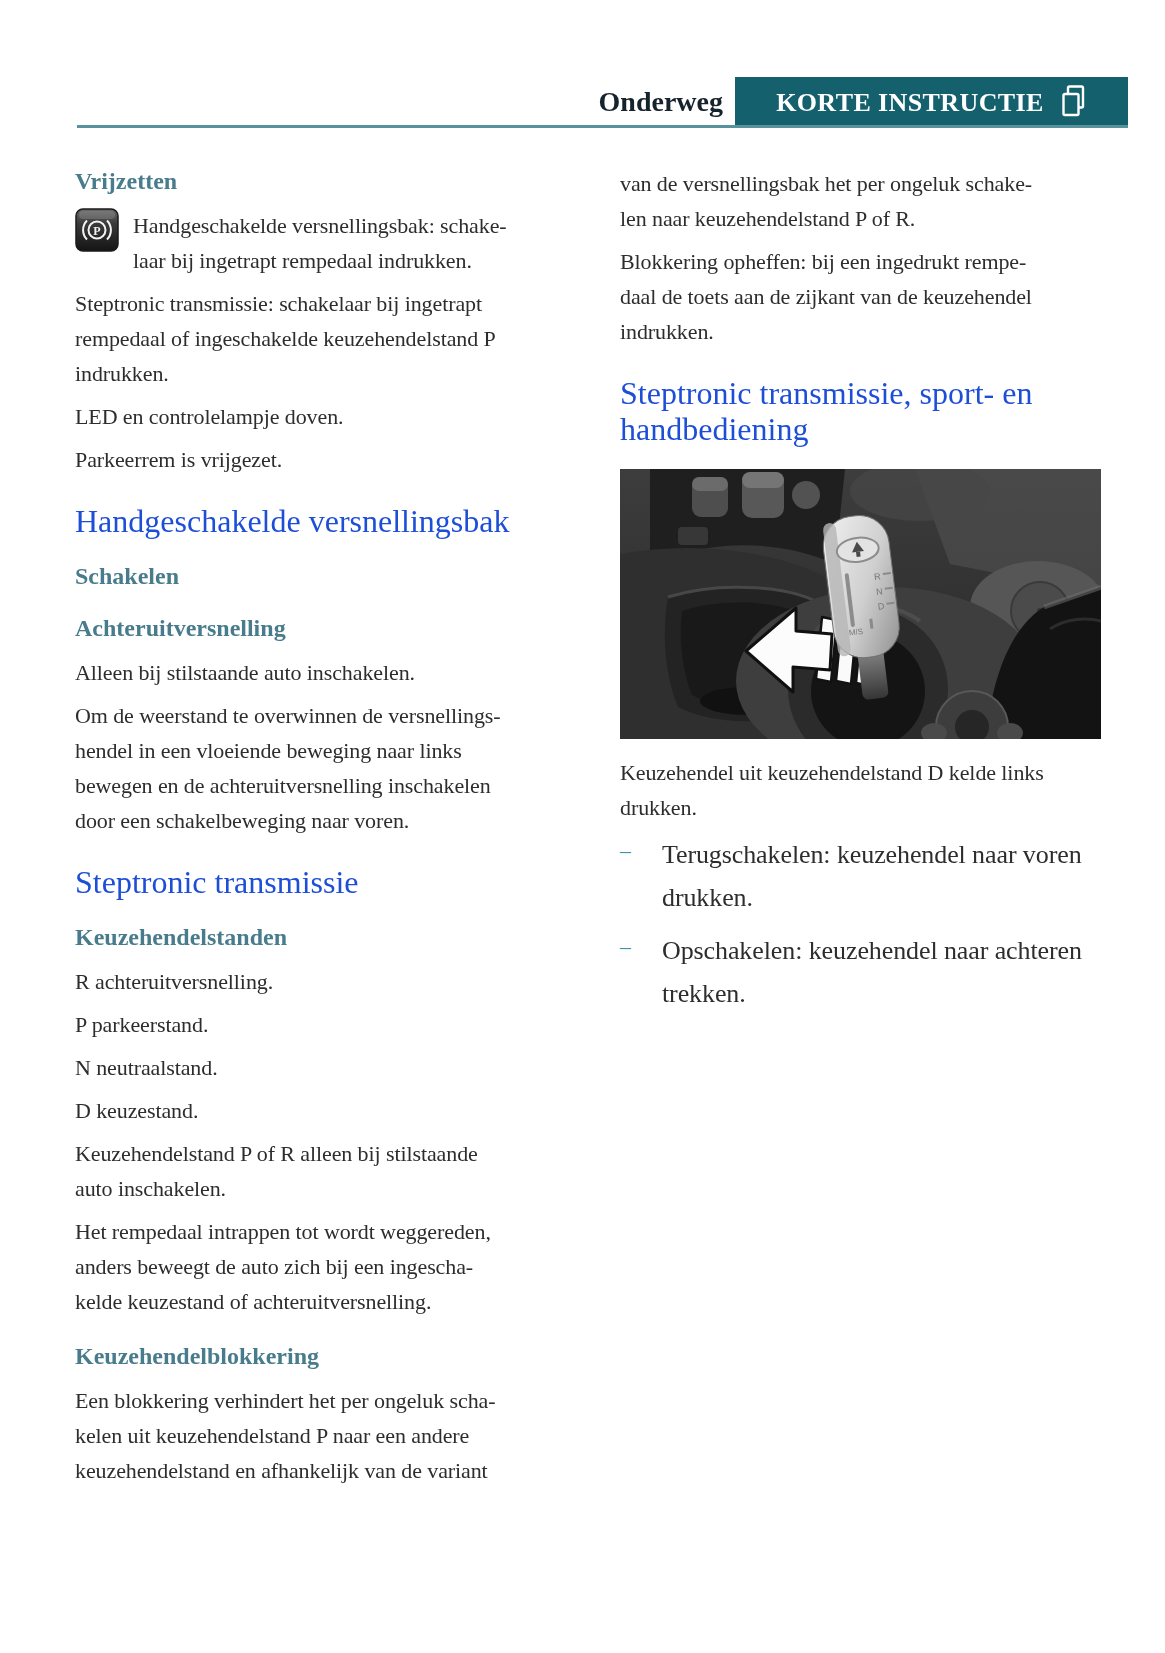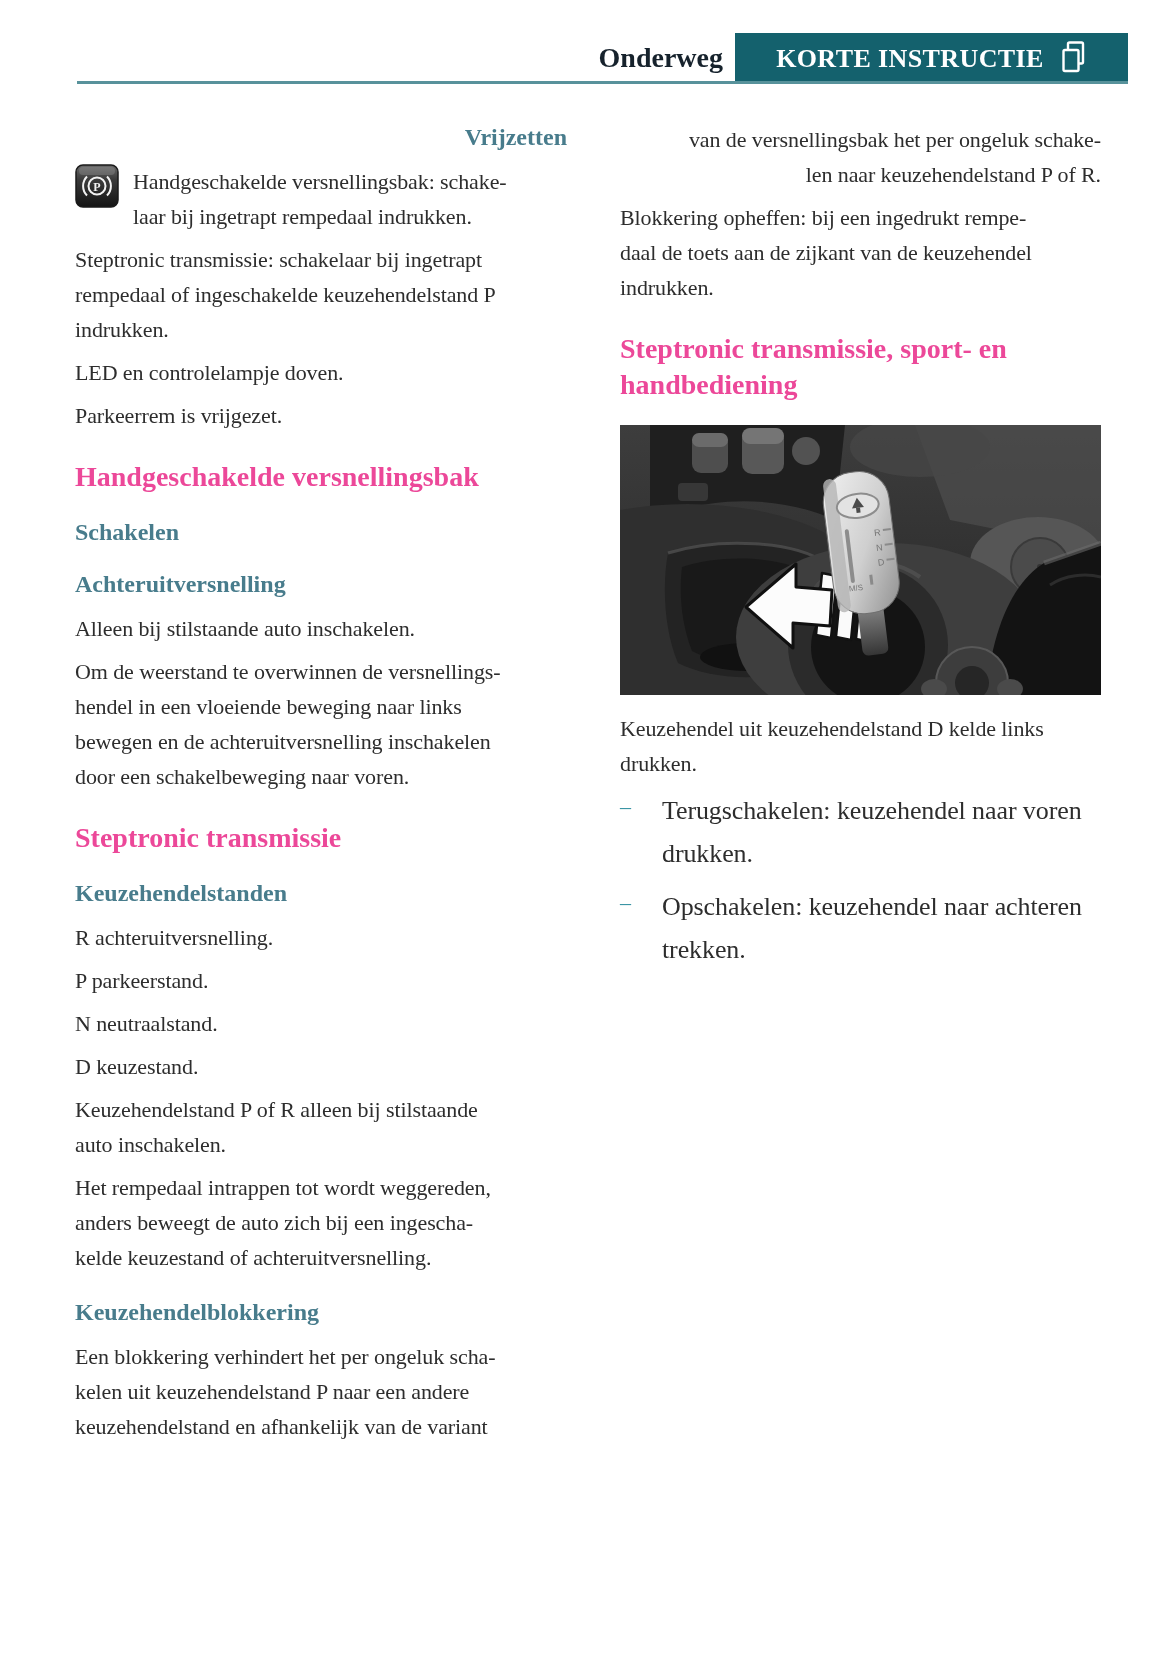--- a/index.html
+++ b/index.html
@@ -1,19 +1,19 @@
 <!DOCTYPE html>
 <html><head>
 <meta charset="utf-8">
 <style>
   html,body { margin:0; padding:0; background:#ffffff; }
   .page {
     position:relative; width:1165px; height:1458px; background:#ffffff;
     font-family:"Liberation Serif","DejaVu Serif",serif;
-    color:#2d2d2d; overflow:hidden;
+    color:#2d2d2d; overflow:hidden;margin-top:44px;
   }
 
   
   .hdr-section {
     position:absolute; top:40px; right:442px;
     font-size:28px; font-weight:bold; color:#16222c; line-height:36px;
   }
   .hdr-tab {
     position:absolute; left:735px; top:33px; width:393px; height:51px;
     background:#14616d; display:flex; align-items:center; justify-content:center;
@@ -30,28 +30,28 @@
   
   .col { position:absolute; top:122px; }
   .col-left  { left:75px;  width:492px; }
   .col-right { left:620px; width:481px; }
 
   .col p {
     font-size:22px; line-height:35px; letter-spacing:-0.1px;
     margin:0 0 8px 0; white-space:pre-line; color:#2d2d2d;
   }
   h1 {
-    font-size:28px; line-height:36px; font-weight:bold; color:#ec4899;
+    font-size:32px; line-height:36px; font-weight:normal; color:#1d4ed8;
     margin:26px 0 22px 0; white-space:pre-line;
   }
   h2 {
     font-size:24px; line-height:30px; font-weight:bold; color:#487c8c;
     margin:22px 0 12px 0;
   }
-  .col > :first-child { margin-top:0;text-align:right; }
+  .col > :first-child { margin-top:0; }
 
   .icon-para { display:flex; gap:14px; margin:4px 0 8px 0; }
   .icon-para .pb-icon { flex:0 0 44px; width:44px; height:44px; }
   .icon-para p { margin:0; }
 
   .figure { width:481px; height:270px; margin:2px 0 16px 0; }
   .figure svg { display:block; }
 
   ul.dash-list { list-style:none; margin:0; padding:0; }
   ul.dash-list li { display:flex; margin:0 0 10px 0; }

